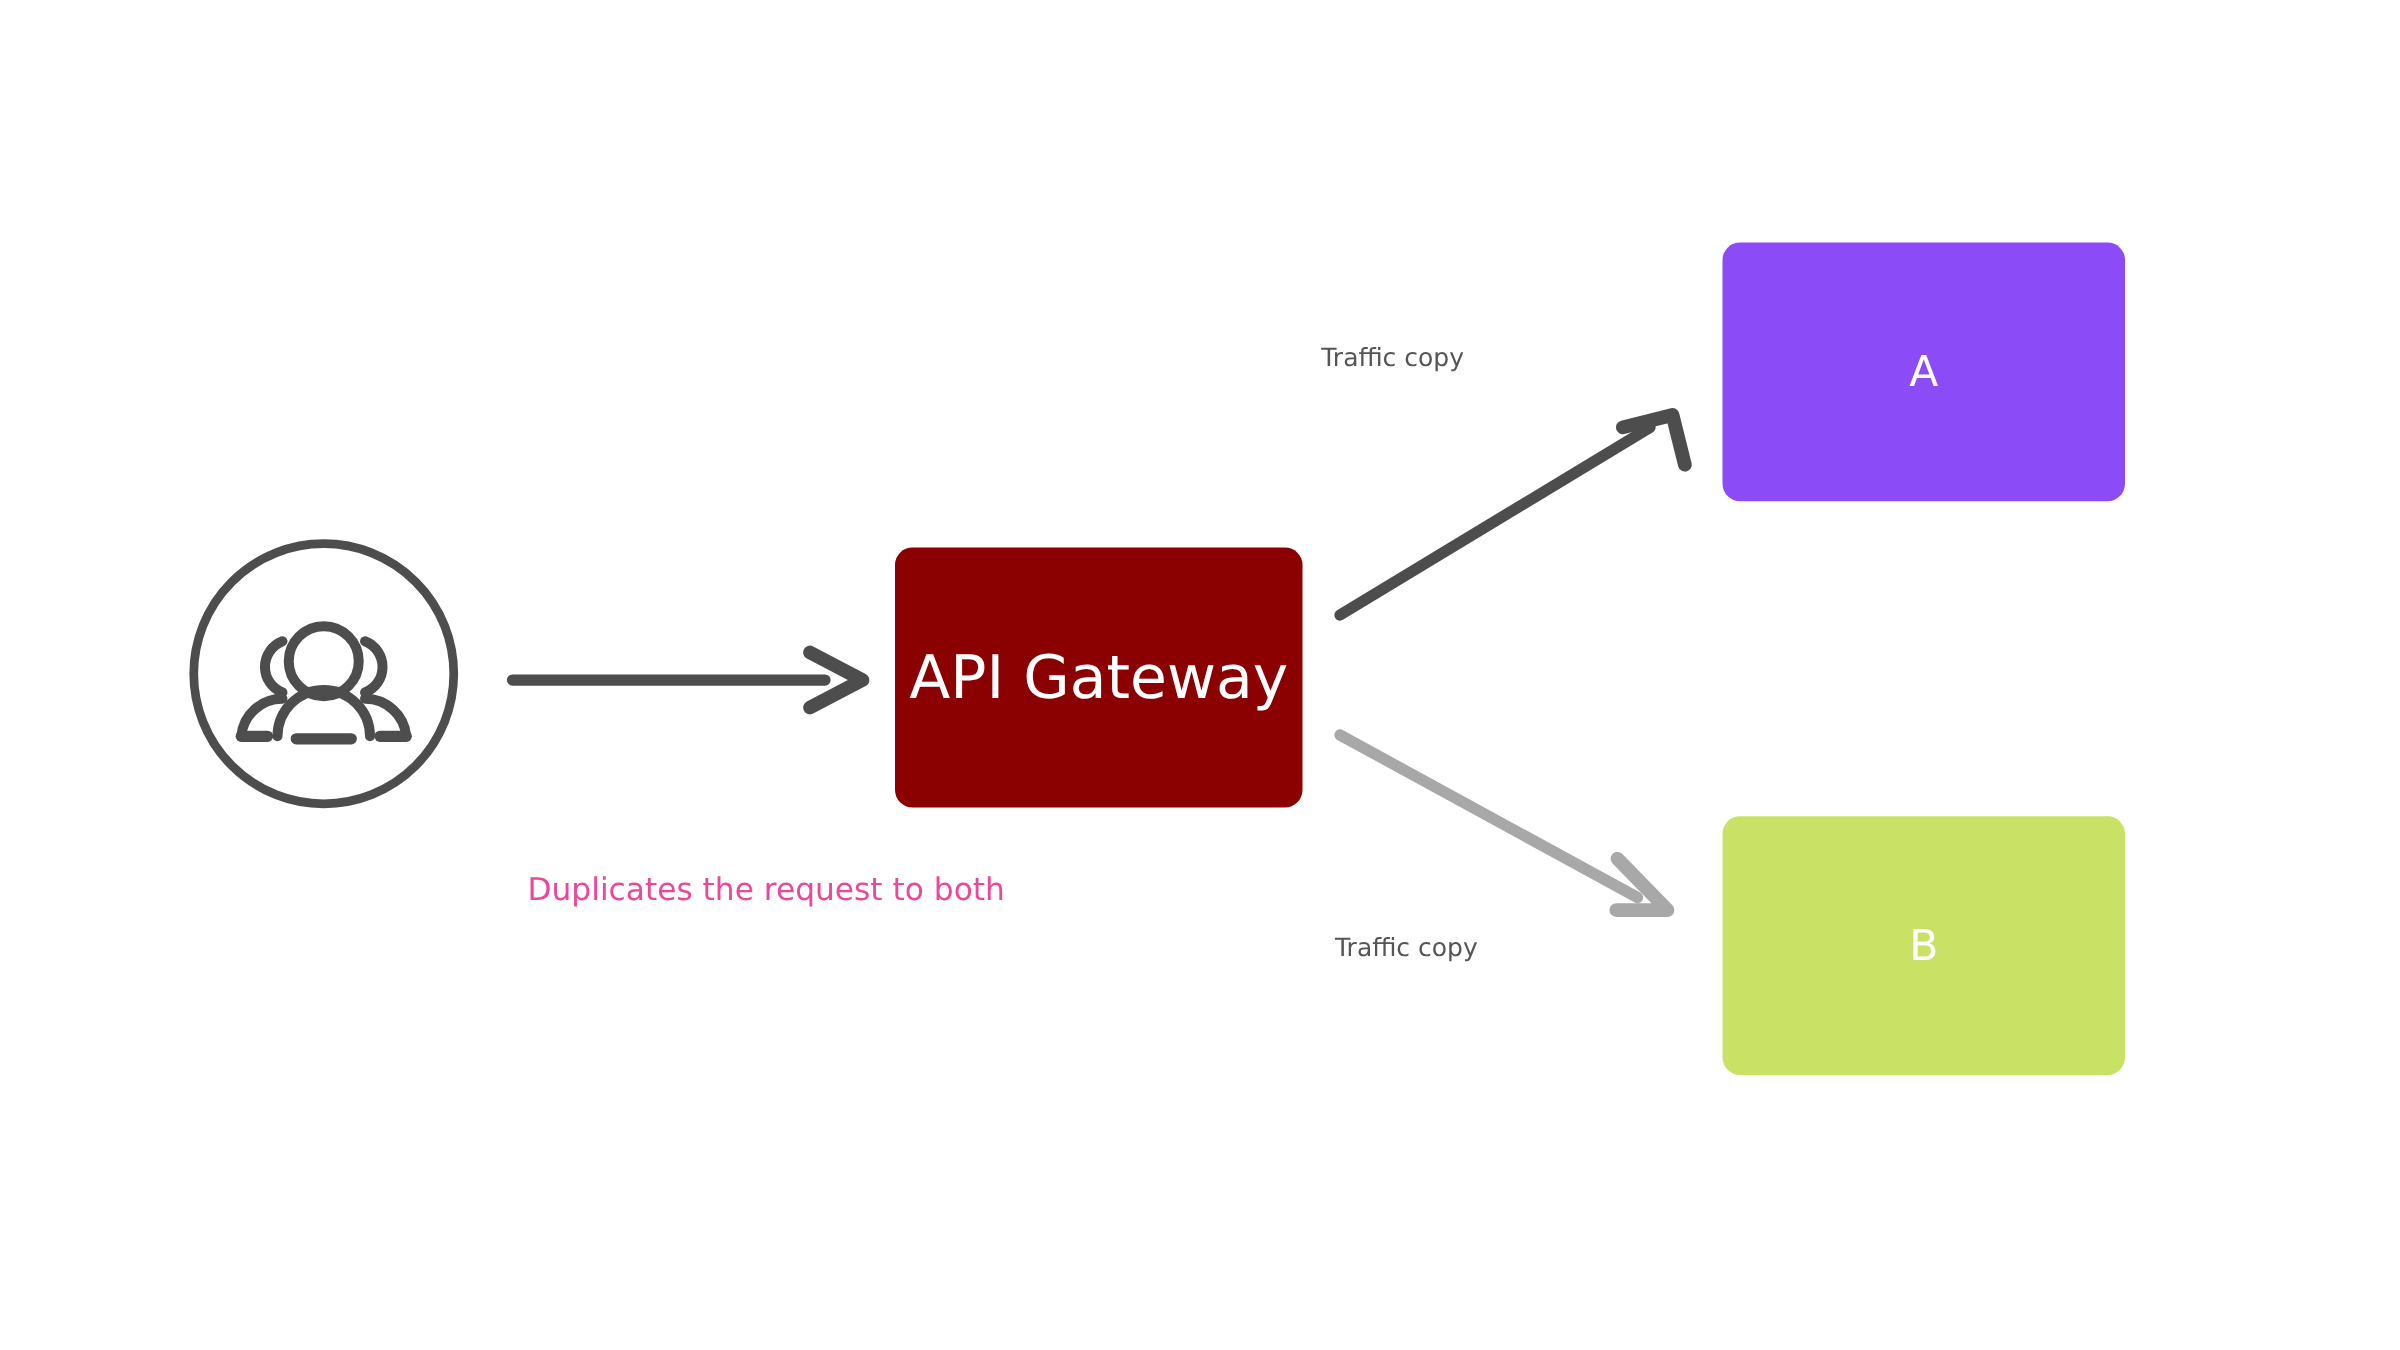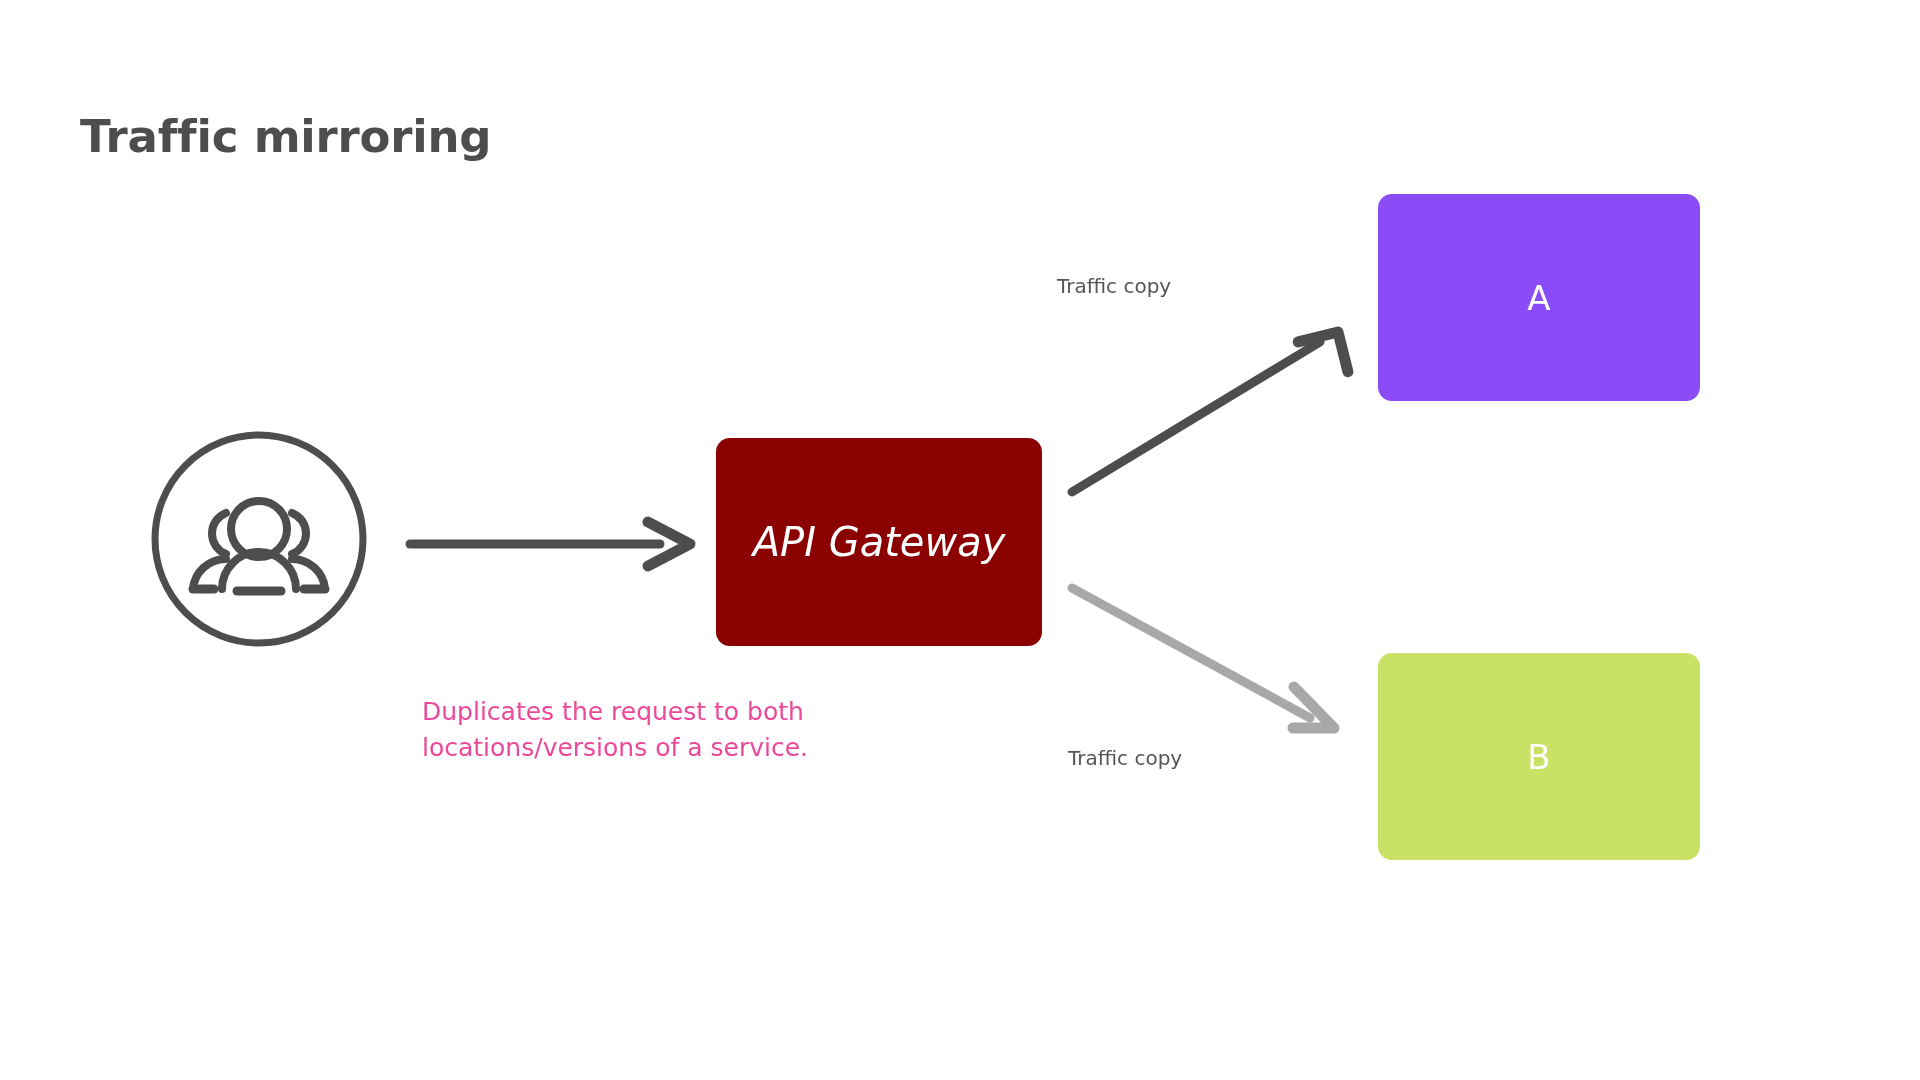--- a/index.html
+++ b/index.html
@@ -69,21 +69,21 @@
     line-height: 1;
     color: #ffffff;
   }
 
   #node-gateway {
     left: 716px;
     top: 438px;
     width: 326px;
     height: 208px;
   }
-  #node-gateway .node-label { font-size: 40px; font-style: italic; }
+  #node-gateway .node-label { font-size: 48px; }
 
   #node-a {
     left: 1378px;
     top: 194px;
     width: 322px;
     height: 207px;
   }
 
   #node-b {
     left: 1378px;
@@ -112,21 +112,20 @@
     line-height: 1.45;
     color: #ec4899;
   }
   #caption .cap-line { display: block; }
 </style>
 </head>
 <body>
 
 <div id="canvas">
 
-  <div id="page-title">Traffic mirroring</div>
 
   <div id="users-icon-wrap">
     <svg width="222" height="222" viewBox="0 0 222 222" xmlns="http://www.w3.org/2000/svg">
       <circle cx="111" cy="111" r="104" fill="none" stroke="#4d4d4d" stroke-width="7"></circle>
 
       <circle cx="111" cy="101" r="28" fill="none" stroke="#4d4d4d" stroke-width="8"></circle>
 
       <path d="M 74 161 A 37 37 0 0 1 148 161" fill="none" stroke="#4d4d4d" stroke-width="8" stroke-linecap="round"></path>
       <path d="M 89 163 L 133 163" fill="none" stroke="#4d4d4d" stroke-width="9" stroke-linecap="round"></path>
 
@@ -171,16 +170,15 @@
   <div class="node-box" id="node-a" style="background:#8B4BF7;">
     <span class="node-label">A</span>
   </div>
 
   <div class="node-box" id="node-b" style="background:#C9E265;">
     <span class="node-label">B</span>
   </div>
 
   <div id="caption">
     <span class="cap-line">Duplicates the request to both</span>
-    <span class="cap-line">locations/versions of a service.</span>
   </div>
 
 </div>
 
 </body></html>

